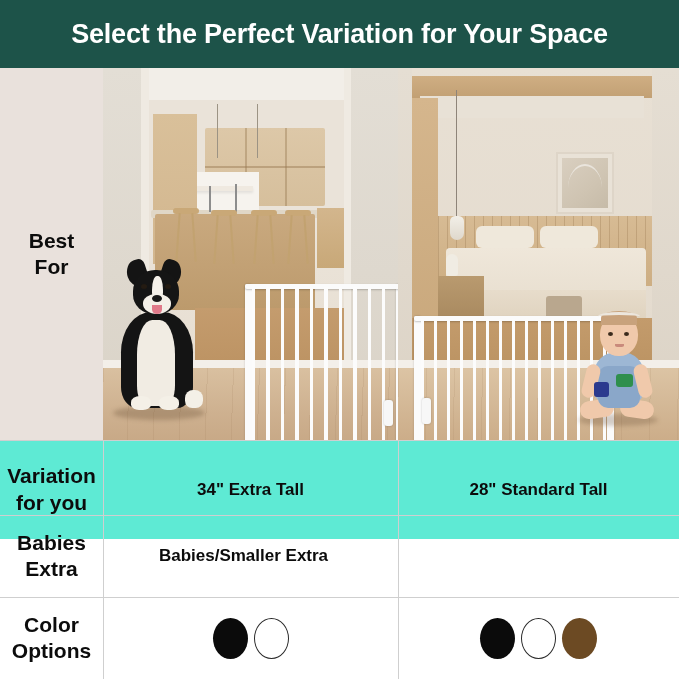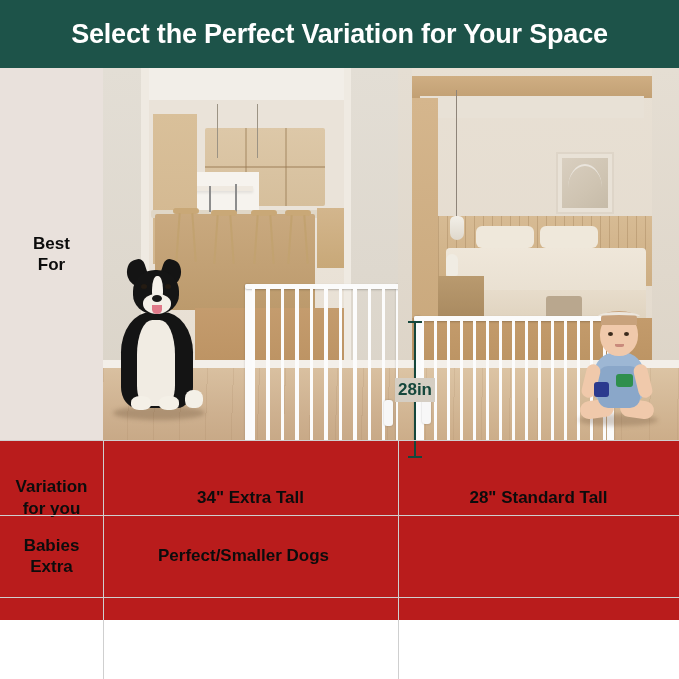--- a/index.html
+++ b/index.html
@@ -4,22 +4,22 @@
 <style>
   * { box-sizing: border-box; margin:0; padding:0; }
   html,body{ width:679px; height:679px; }
   body{
     font-family:"Liberation Sans", sans-serif;
     background:#ffffff;
     overflow:hidden;
   }
   #page{
     position:relative;
-    width:679px; height:620px;
-    background:#b91c1c;
+    width:679px; height:539px;
+    background:#5eead4;
   }
 
   
   .header{
     position:absolute; left:0; top:0; width:679px; height:68px;
     background:#1d5349;
     display:flex; align-items:center; justify-content:center;
   }
   .header-title{
     color:#ffffff;
@@ -28,29 +28,29 @@
     letter-spacing:-0.2px;
     white-space:nowrap;
   }
 
   
   .table{
     position:absolute; left:0; top:68px; width:679px; height:611px;
   }
   .row{ position:absolute; left:0; width:679px; display:flex; }
   .row-images{ top:0; height:372px; }
-  .row-variation{ top:392px; height:75px;justify-content:center; }
+  .row-variation{ top:384px; height:75px;justify-content:center; }
   .row-match{ top:447px; height:82px; }
   .row-colors{ top:529px; height:82px; }
 
   .cell-label{
     width:103px; flex:0 0 103px;
     display:flex; align-items:center; justify-content:center;
     text-align:center;
-    font-size:17px; font-weight:bold; color:#0c0c0c;
+    font-size:21px; font-weight:bold; color:#0c0c0c;
     line-height:1.25;
   }
   .cell-a, .cell-b{
     display:flex; align-items:center; justify-content:center;
     text-align:center;
     font-size:17px; font-weight:bold; color:#0c0c0c;
   }
   .cell-a{ width:295px; flex:0 0 295px; }
   .cell-b{ width:281px; flex:0 0 281px; }
 
@@ -577,48 +577,63 @@
           <div class="head"></div>
           <div class="hair"></div>
           <div class="hairband"></div>
           <div class="eye l"></div>
           <div class="eye r"></div>
           <div class="mouth"></div>
         </div>
       </div>
     </div>
 
-    <div class="dim dim-28">
-      <div class="line"></div>
-      <div class="cap top"></div>
-      <div class="cap bot"></div>
-      <div class="dim-label">28in</div>
-    </div>
 
     <div class="row row-variation">
       <div class="cell-label">
         <div>
           <div>Variation</div>
           <div>for you</div>
         </div>
       </div>
       <div class="cell-a">34" Extra Tall</div>
       <div class="cell-b">28" Standard Tall</div>
     </div>
 
     <div class="row row-match">
       <div class="cell-label">
         <div>
           <div>Babies</div>
           <div>Extra</div>
         </div>
       </div>
-      <div class="cell-b">Perfect/Smaller Dogs</div>
+      <div class="cell-b">Babies/Smaller Extra</div>
     </div>
 
+    <div class="row row-colors">
+      <div class="cell-label">
+        <div>
+          <div>Color</div>
+          <div>Options</div>
+        </div>
+      </div>
+      <div class="cell-a">
+        <div class="swatches">
+          <div class="swatch black"></div>
+          <div class="swatch white"></div>
+        </div>
+      </div>
+      <div class="cell-b">
+        <div class="swatches">
+          <div class="swatch black"></div>
+          <div class="swatch white"></div>
+          <div class="swatch brown"></div>
+        </div>
+      </div>
+    </div>
 
     <div class="vline" style="left:103px; top:372px; height:239px;"></div>
     <div class="vline" style="left:398px; top:372px; height:239px;"></div>
     <div class="hline" style="top:372px;"></div>
     <div class="hline" style="top:447px;"></div>
     <div class="hline" style="top:529px;"></div>
   </div>
 </div>
 
 </body></html>

